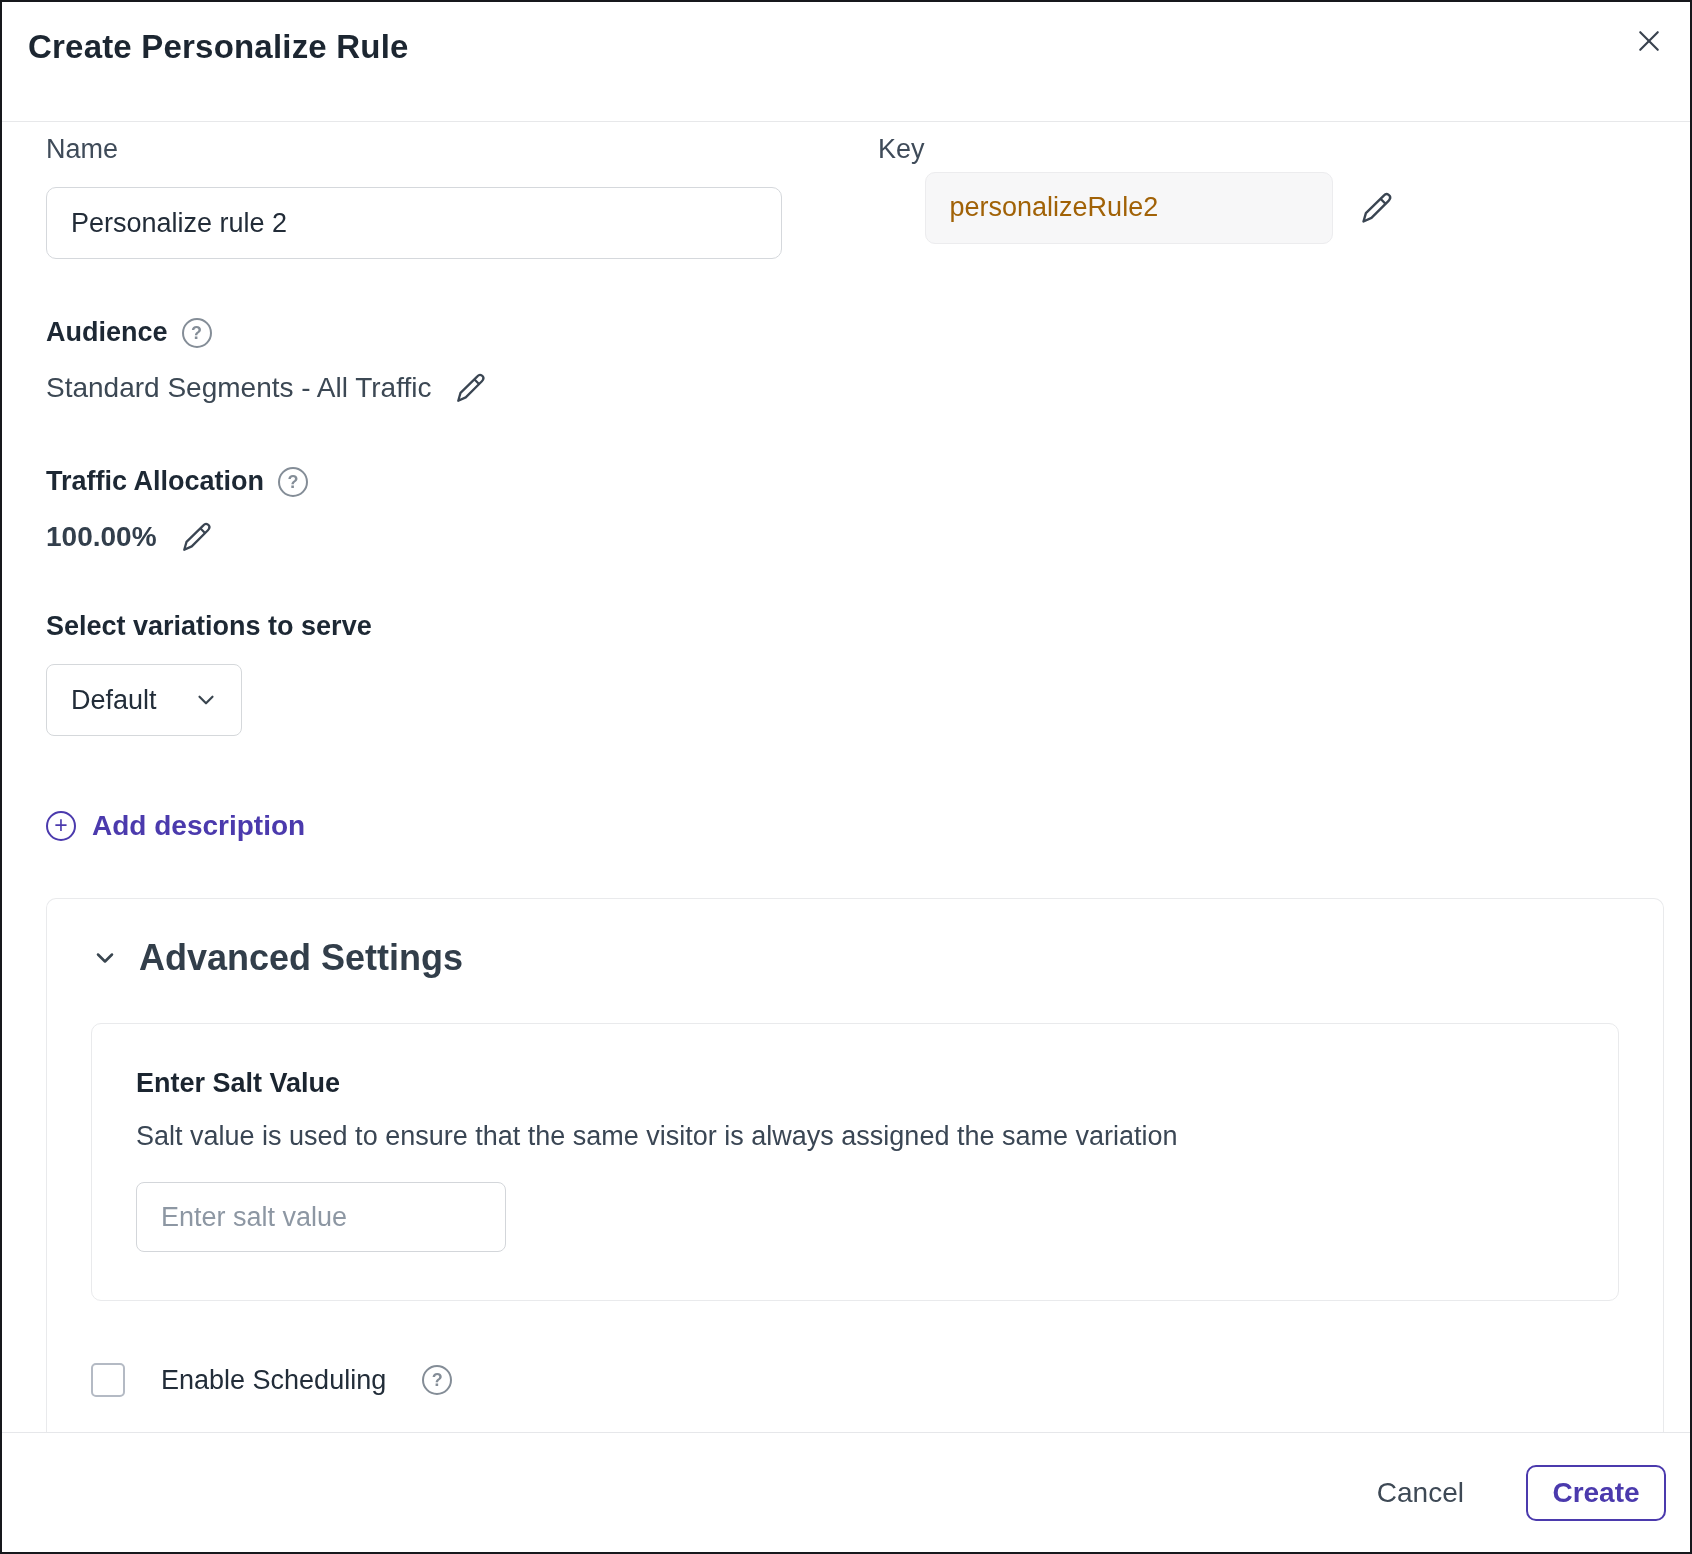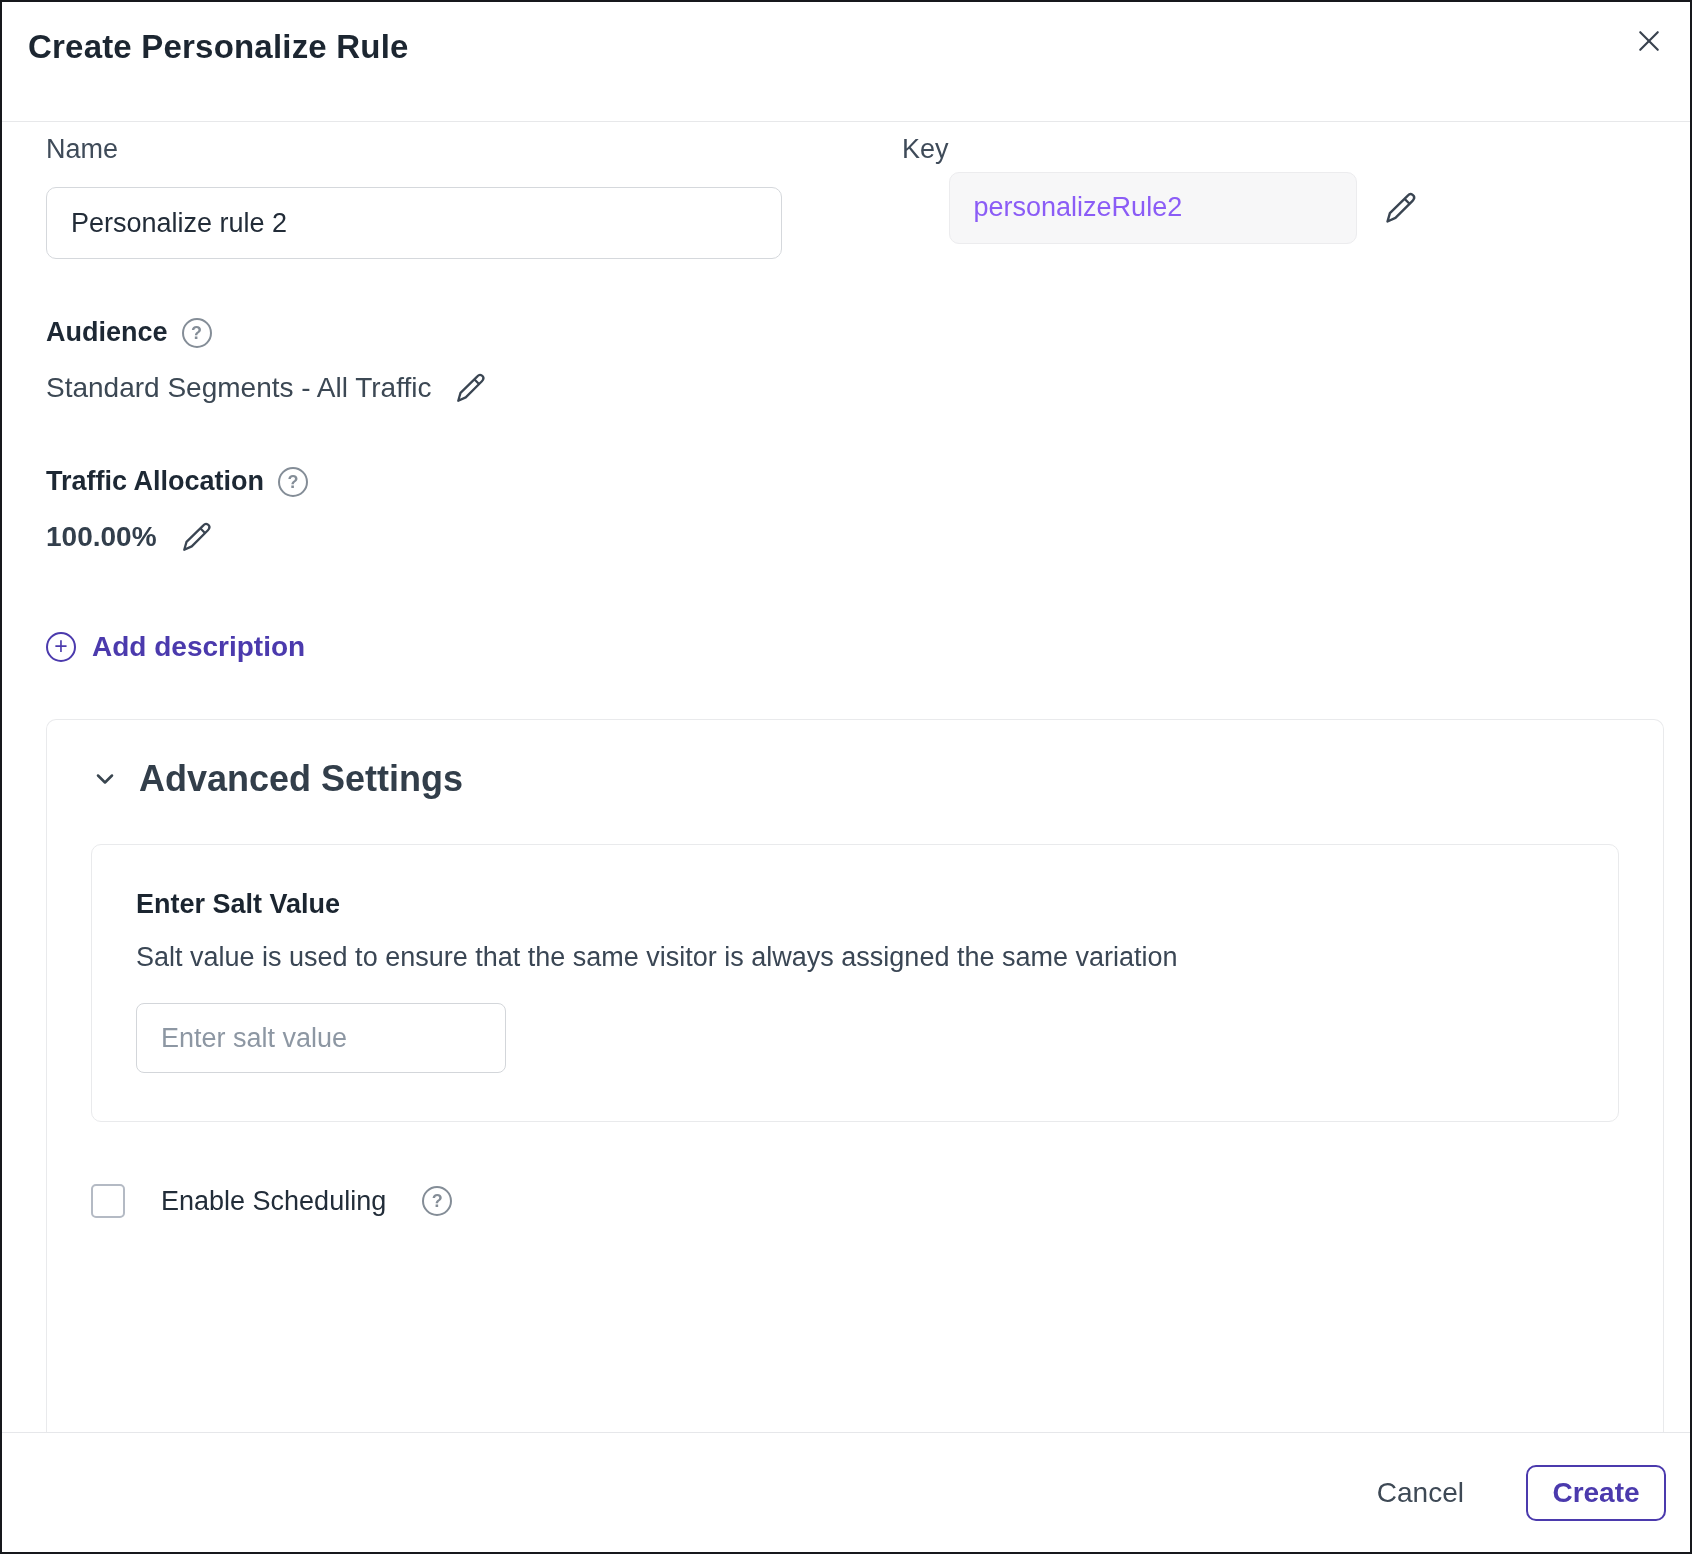--- a/index.html
+++ b/index.html
@@ -36,33 +36,33 @@
   }
 
   
   .content {
     height: 1310px; flex: 0 0 1310px;
     padding: 12px 26px 0 44px;
     display: flex; flex-direction: column;
     overflow: hidden;
   }
   .field-label { font-size: 27px; color: #3f4b59; }
-  .form-row { display: flex; gap: 120px; }
+  .form-row { display: flex; gap: 96px; }
   .field-name { width: 736px; }
   .field-key { flex: 1; display: flex; }
   .key-input-row { display: flex; align-items: center; gap: 26px; }
   .text-input {
     width: 100%; height: 72px; margin-top: 22px;
     border: 1px solid #d5d8dc; border-radius: 10px;
     padding: 0 24px; font-size: 27px; color: #222c38;
     font-family: "Liberation Sans", sans-serif;
     background: #fff; outline: none;
   }
   .text-input.disabled {
-    background: #f7f7f8; border-color: #ececee; color: #8b5cf6;
+    background: #f7f7f8; border-color: #ececee; color: #a16207;
   }
   .key-edit { margin-top: 22px; }
 
   .section { margin-top: 58px; }
   .section-label-row { display: flex; align-items: center; gap: 14px; }
   .section-label { font-size: 27px; font-weight: 700; color: #1d2834; }
   .value-row { display: flex; align-items: center; gap: 20px; margin-top: 20px; }
   .value-text { font-size: 28px; font-weight: 500; color: #3c4854; }
   .value-text.bold { font-weight: 700; color: #333f4c; }
 
@@ -236,20 +236,31 @@
           <span>
             <svg width="34" height="34" viewBox="0 0 24 24" fill="none" stroke="currentColor" stroke-width="1.6" stroke-linejoin="round">
               <path d="M16.7 3.6a2.3 2.3 0 0 1 3.7 2.7c-.2.3-.4.6-.7.9L8.3 18.6 3 21l1.6-5.6L16.7 3.6z"></path>
               <path d="M14.5 6l3.5 3.5"></path>
             </svg>
           </span>
         </button>
       </div>
     </div>
 
+    <div class="section variations">
+      <div class="section-label">Select variations to serve</div>
+      <div class="dropdown">
+        <span class="dropdown-value">Default</span>
+        <span class="chevron">
+          <svg width="26" height="26" viewBox="0 0 24 24" fill="none" stroke="currentColor" stroke-width="2" stroke-linecap="round" stroke-linejoin="round">
+            <polyline points="6 9 12 15 18 9"></polyline>
+          </svg>
+        </span>
+      </div>
+    </div>
 
     <button class="add-desc">
       <span class="plus-icon">+</span>
       <span class="add-desc-label">Add description</span>
     </button>
 
     <div class="advanced-card">
       <button class="advanced-header">
         <span class="chevron">
           <svg width="28" height="28" viewBox="0 0 24 24" fill="none" stroke="currentColor" stroke-width="2.2" stroke-linecap="round" stroke-linejoin="round">

